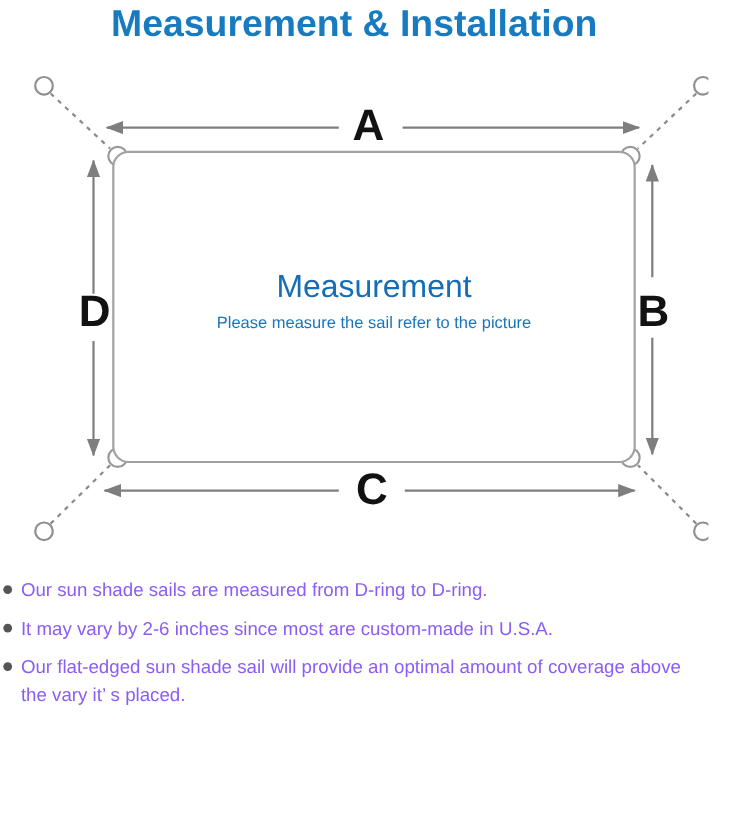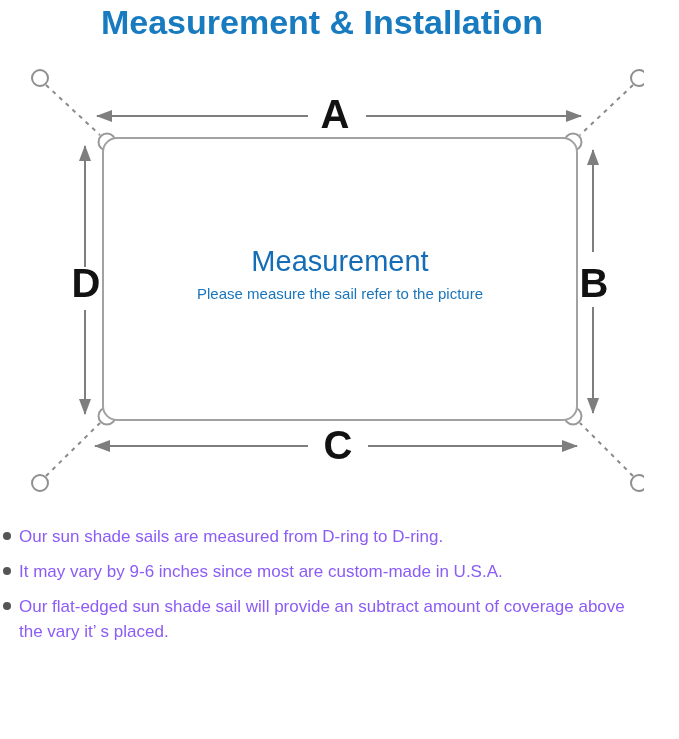--- a/index.html
+++ b/index.html
@@ -82,22 +82,22 @@
     <div class="center-sub">Please measure the sail refer to the picture</div>
   </div>
 
   <ul class="notes">
     <li class="note">
       <span class="dot"></span>
       <span class="line">Our sun shade sails are measured from D-ring to D-ring.</span>
     </li>
     <li class="note">
       <span class="dot"></span>
-      <span class="line">It may vary by 9-6 inches since most are custom-made in U.S.A.</span>
+      <span class="line">It may vary by 2-6 inches since most are custom-made in U.S.A.</span>
     </li>
     <li class="note">
       <span class="dot"></span>
-      <span class="line">Our flat-edged sun shade sail will provide an subtract amount of coverage above</span>
+      <span class="line">Our flat-edged sun shade sail will provide an optimal amount of coverage above</span>
       <span class="line">the vary it’ s placed.</span>
     </li>
   </ul>
 
 </div>
 
 </body></html>

